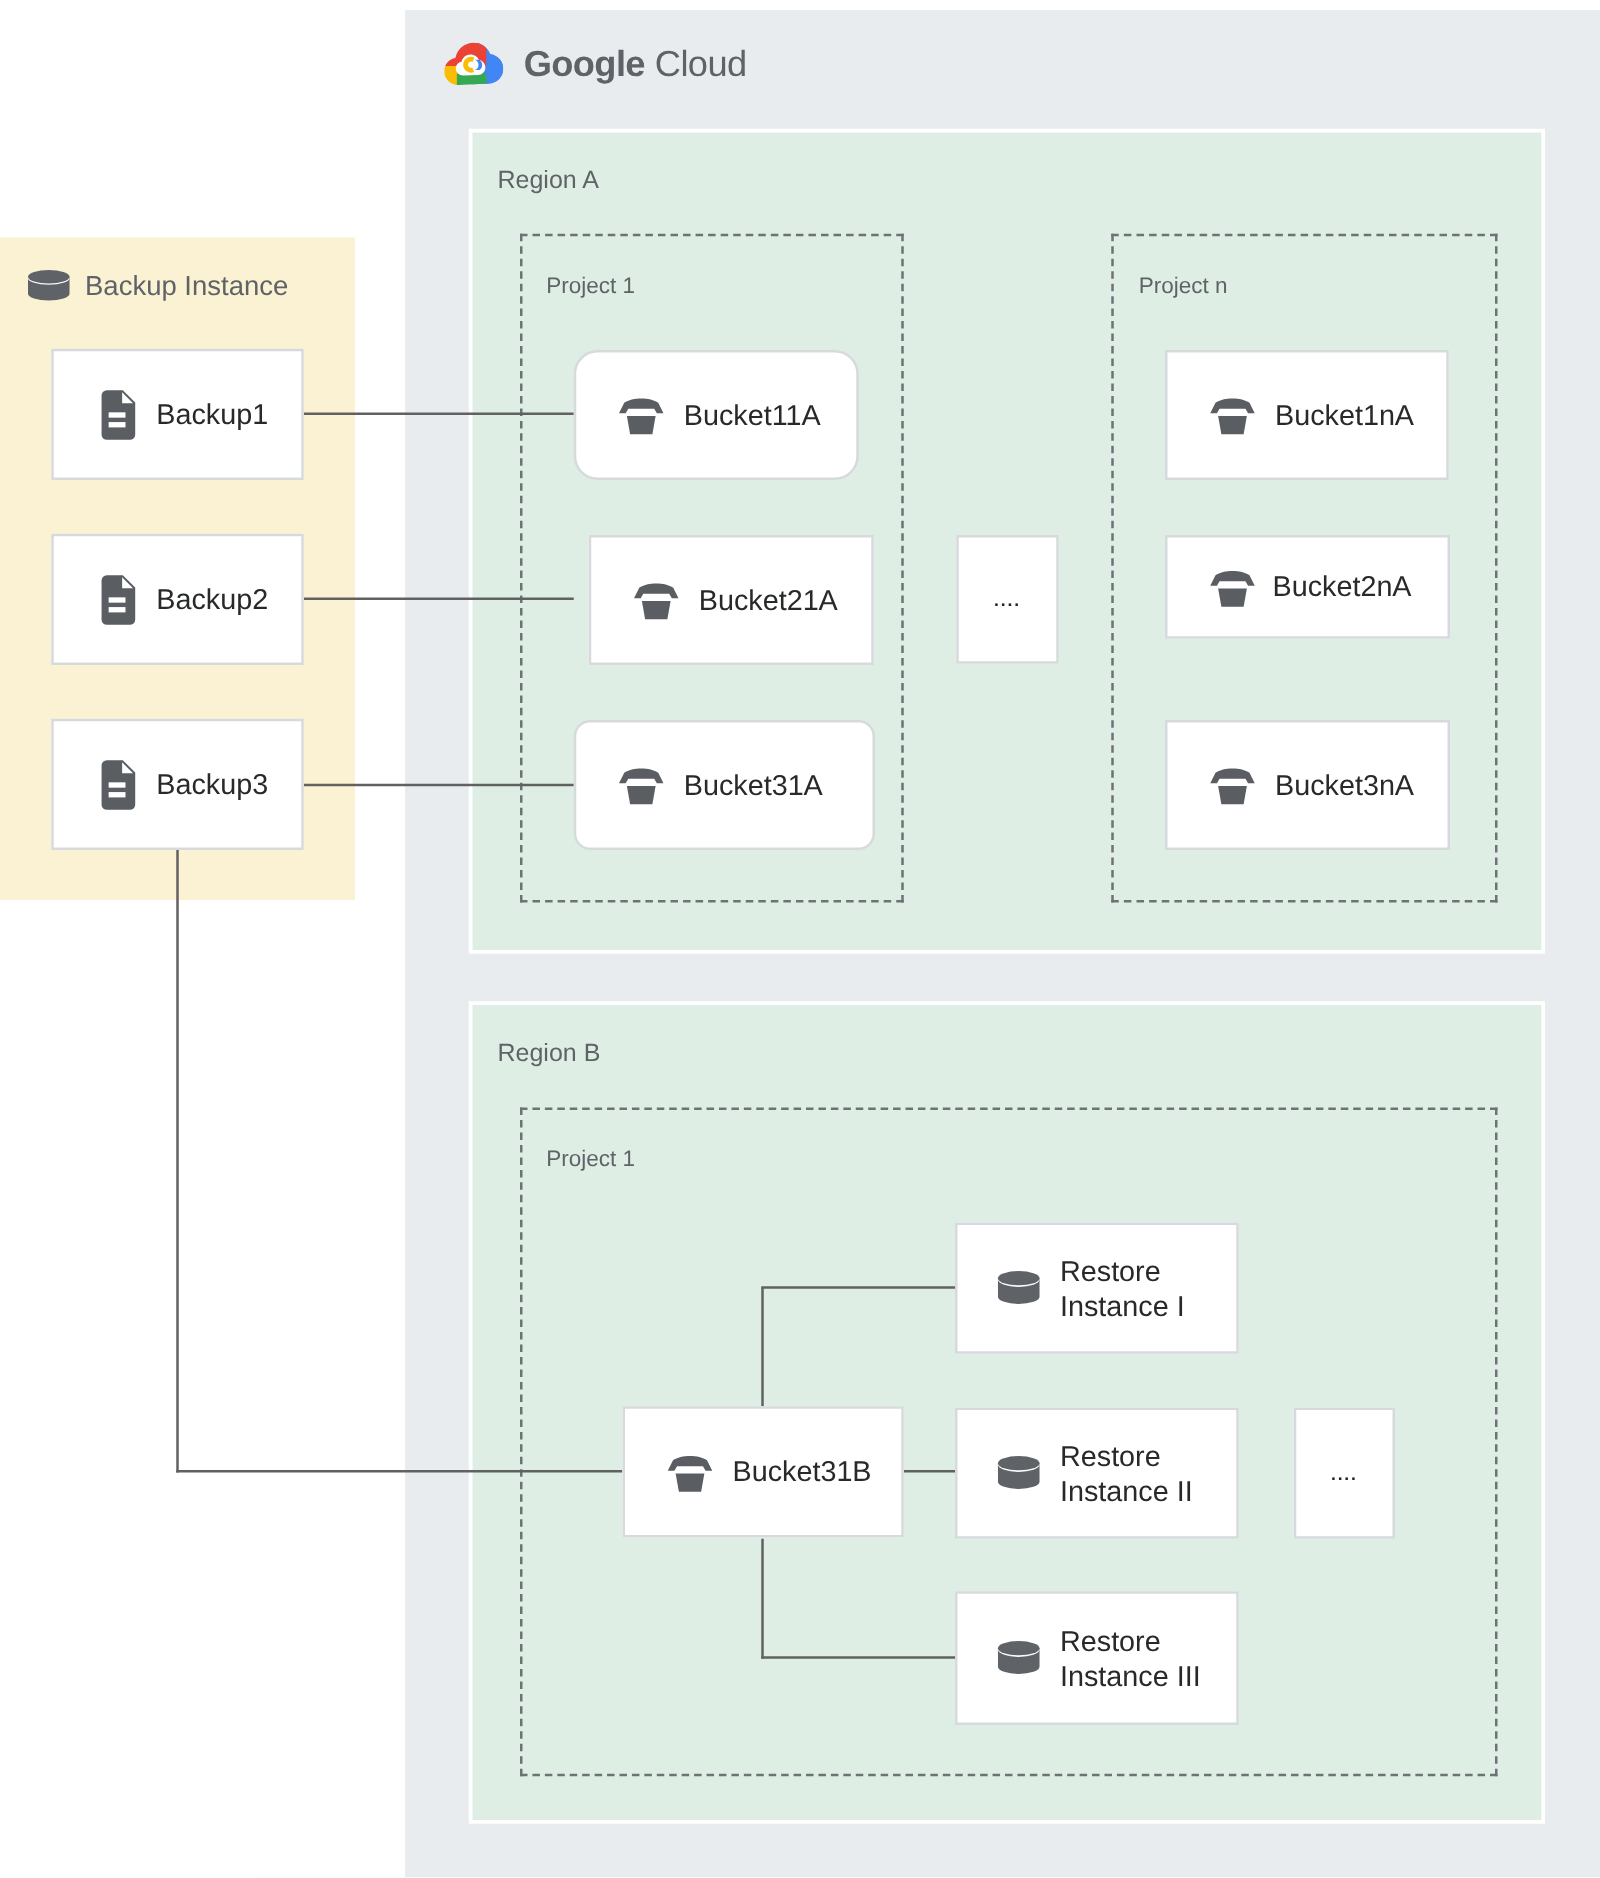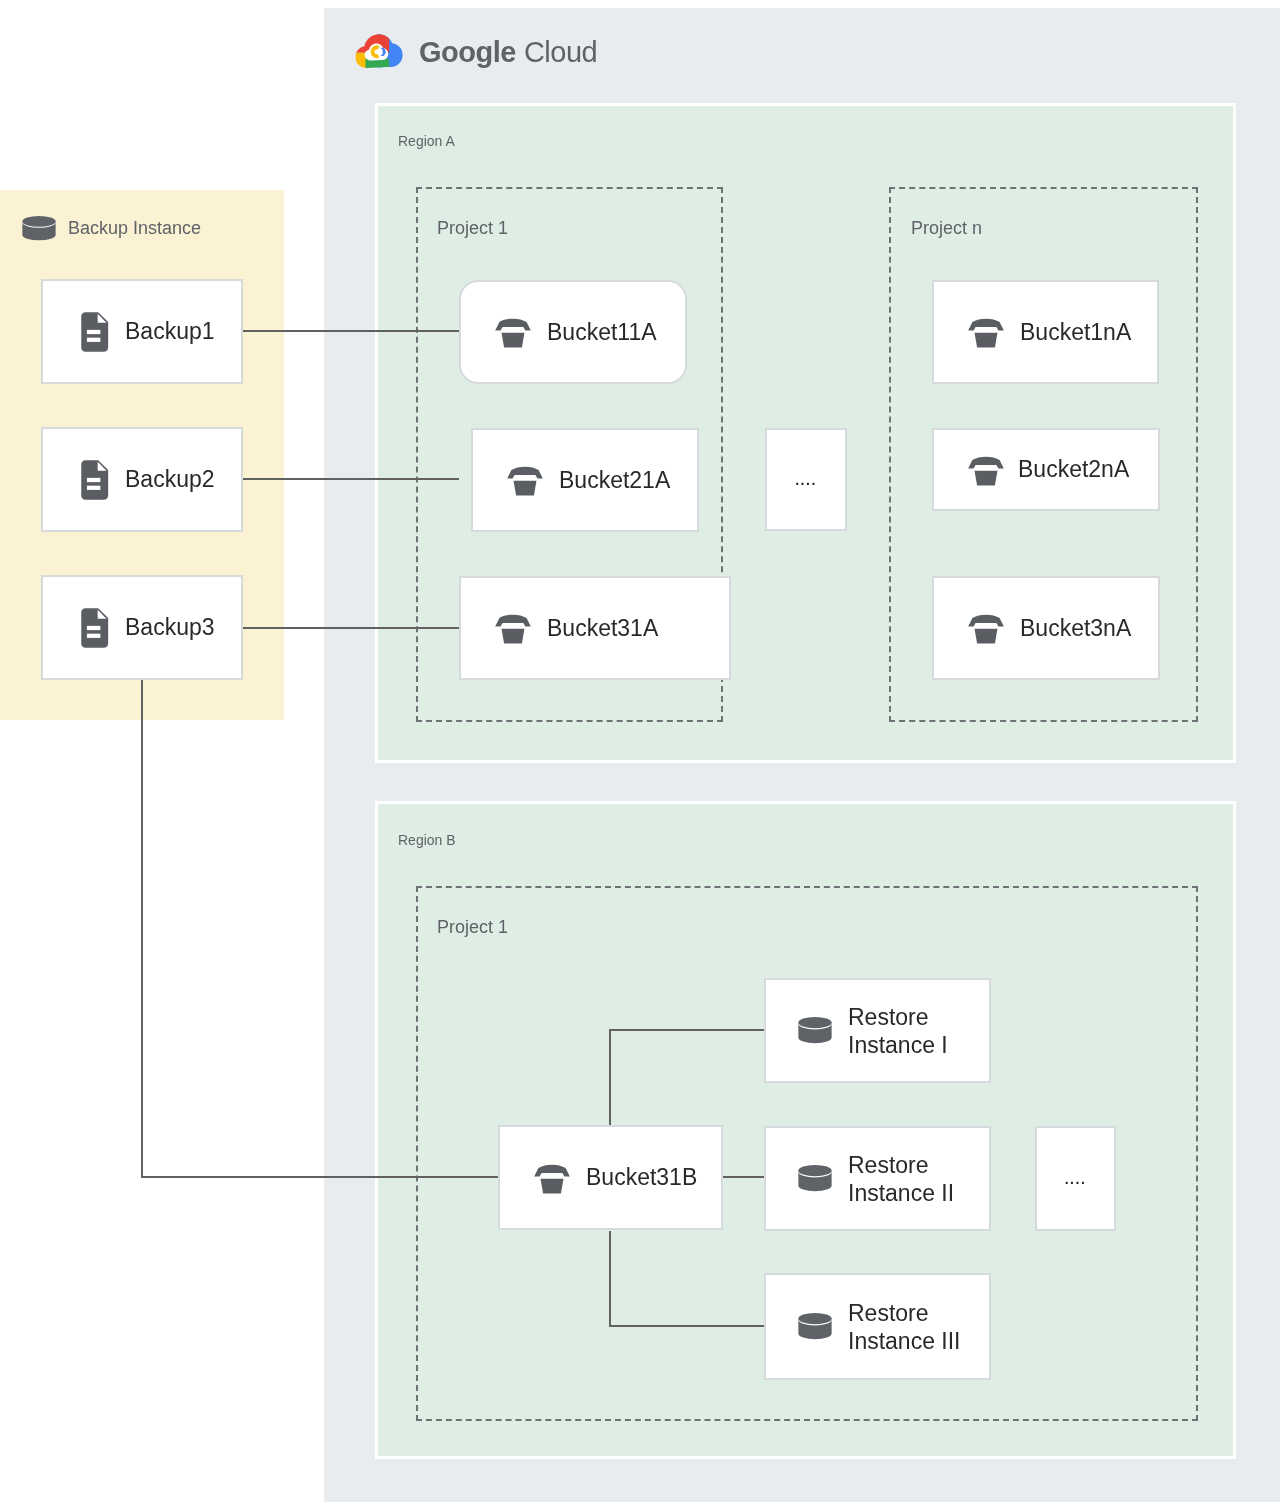--- a/index.html
+++ b/index.html
@@ -6,26 +6,26 @@
   .canvas{
     position:relative;width:1280px;height:1502px;overflow:hidden;
     font-family:"Liberation Sans", sans-serif;background:#ffffff;
   }
   .gc-container{position:absolute;left:324px;top:8px;width:956px;height:1494px;background:#e9ecef;}
   .logo{position:absolute;left:352px;top:28px;height:48px;display:flex;align-items:center;gap:13px;text-align:right;}
   .logo-text{font-size:29px;color:#5f6368;letter-spacing:-0.5px;}
   .logo-text .brand{font-weight:600;}
   .logo-text .product{font-weight:400;margin-left:8px;}
   .region{position:absolute;background:#dfeee4;border:3px solid #ffffff;box-sizing:border-box;}
-  .region-label{position:absolute;font-size:14px;color:#5f6368;}
+  .region-label{position:absolute;font-size:20px;color:#5f6368;}
   .project{position:absolute;border:2px dashed #6e7276;box-sizing:border-box;}
   .project-label{position:absolute;font-size:18px;color:#5f6368;}
   .panel{position:absolute;left:0;top:190px;width:284px;height:530px;background:#faf2d2;}
   .panel-title{position:absolute;left:20px;top:215px;display:flex;align-items:center;gap:10px;
-    font-size:18px;color:#5f6368;}
+    font-size:22px;color:#5f6368;}
   .node{
     position:absolute;background:#ffffff;border:2px solid #d7dadd;box-sizing:border-box;
     display:flex;align-items:center;gap:14px;z-index:3;
     font-size:23px;color:#27292b;
   }
   .node.backup{padding-left:34px;}
   .node.bucket{padding-left:32px;}
   .node.restore{padding-left:30px;}
   .two-line div{line-height:28px;}
   .ellipsis-node{
@@ -140,21 +140,21 @@
     </svg>
     <span>Bucket11A</span>
   </div>
   <div class="node bucket" style="left:459px;top:428px;width:228px;height:104px;margin-left:12px;">
     <svg width="40" height="34" viewBox="0 0 24 21">
       <path d="M1 9.6 L4.3 9.6 L5.6 7.4 L18.4 7.4 L19.7 9.6 L23 9.6 L20.4 4.4 C16.4 1.6 7.6 1.6 3.6 4.4 Z" fill="#5a5e62"></path>
       <path d="M4.9 11 H19.1 L17.5 20 H6.5 Z" fill="#5a5e62"></path>
     </svg>
     <span>Bucket21A</span>
   </div>
-  <div class="node bucket" style="left:459px;top:576px;width:272px;height:104px;">
+  <div class="node bucket" style="left:459px;top:576px;width:241px;height:104px;border-radius:13px;">
     <svg width="40" height="34" viewBox="0 0 24 21">
       <path d="M1 9.6 L4.3 9.6 L5.6 7.4 L18.4 7.4 L19.7 9.6 L23 9.6 L20.4 4.4 C16.4 1.6 7.6 1.6 3.6 4.4 Z" fill="#5a5e62"></path>
       <path d="M4.9 11 H19.1 L17.5 20 H6.5 Z" fill="#5a5e62"></path>
     </svg>
     <span>Bucket31A</span>
   </div>
 
   <div class="ellipsis-node" style="left:765px;top:428px;width:82px;height:103px;">
     <span>....</span>
   </div>

